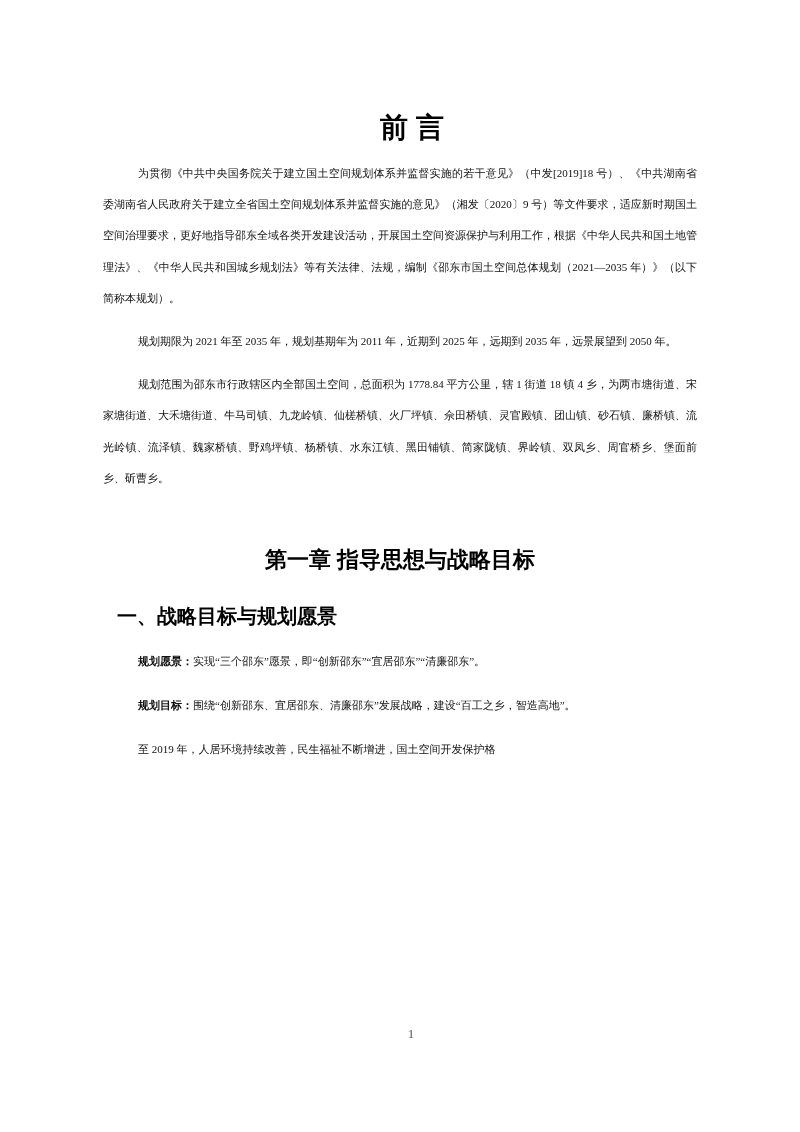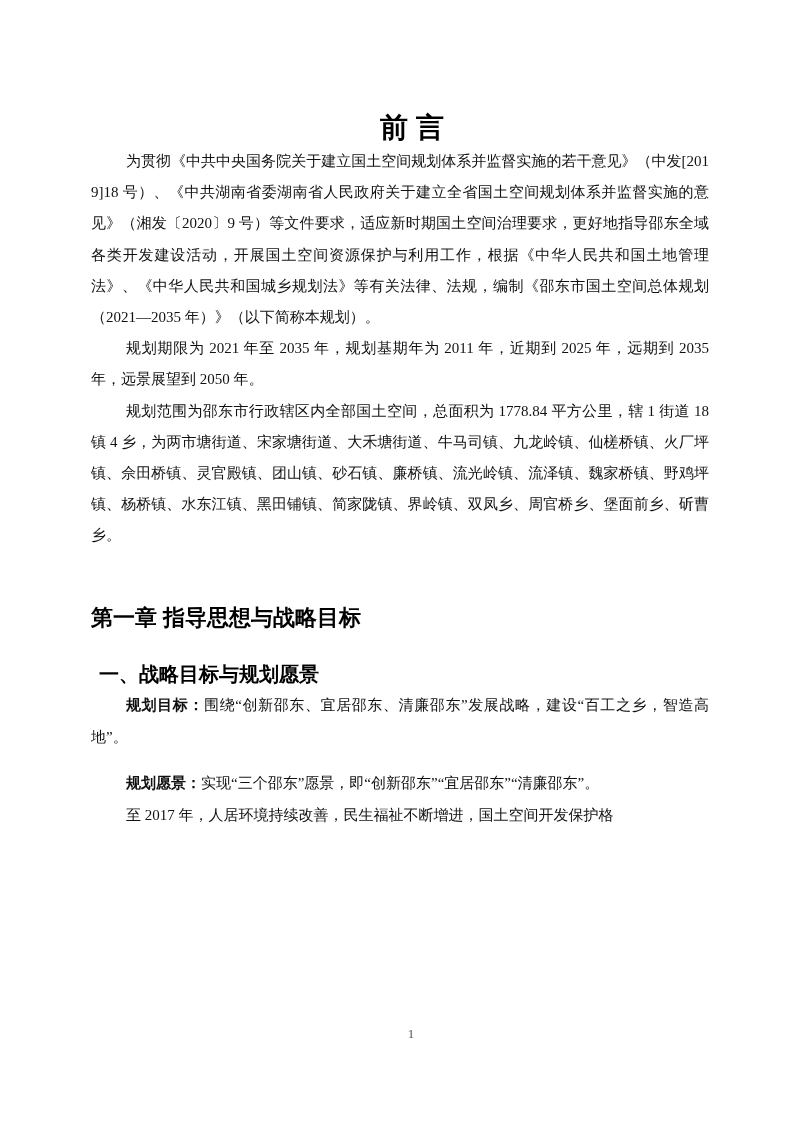--- a/index.html
+++ b/index.html
@@ -21,37 +21,38 @@
     font-size: 28px;
     line-height: 40px;
     color: #000000;
   }
   .content {
     position: absolute;
     left: 91px; top: 146px;
     width: 618px;
   }
   .content p {
-    margin: 0;
-    font-size: 15px;
+    margin: 12px;
+    font-size: 11px;
     line-height: 31.2px;
     text-align: justify;
     text-indent: 35px;
     word-break: break-all;
   }
   .chapter-heading {
     margin: 51px 0 0 0;
+    text-align: center;
     font-family: "Liberation Sans", "DejaVu Sans", sans-serif;
     font-weight: bold;
     font-size: 22px;
     line-height: 30px;
     color: #000000;
   }
   .section-heading {
-    margin: 26px 0 0 8px;
+    margin: 26px 0 0 26px;
     font-family: "Liberation Sans", "DejaVu Sans", sans-serif;
     font-weight: bold;
     font-size: 20px;
     line-height: 30px;
     color: #000000;
   }
   .content p.sec-p { line-height: 32px; }
   .content p.sec-p-first { margin-top: 14px; }
   .runin-label {
     font-family: "Liberation Sans", "DejaVu Sans", sans-serif;
@@ -77,29 +78,29 @@
   <div class="content">
 
     <p>为贯彻《中共中央国务院关于建立国土空间规划体系并监督实施的若干意见》（中发[2019]18 号）、《中共湖南省委湖南省人民政府关于建立全省国土空间规划体系并监督实施的意见》（湘发〔2020〕9 号）等文件要求，适应新时期国土空间治理要求，更好地指导邵东全域各类开发建设活动，开展国土空间资源保护与利用工作，根据《中华人民共和国土地管理法》、《中华人民共和国城乡规划法》等有关法律、法规，编制《邵东市国土空间总体规划（2021—2035 年）》（以下简称本规划）。</p>
     <p>规划期限为 2021 年至 2035 年，规划基期年为 2011 年，近期到 2025 年，远期到 2035 年，远景展望到 2050 年。</p>
     <p>规划范围为邵东市行政辖区内全部国土空间，总面积为 1778.84 平方公里，辖 1 街道 18 镇 4 乡，为两市塘街道、宋家塘街道、大禾塘街道、牛马司镇、九龙岭镇、仙槎桥镇、火厂坪镇、佘田桥镇、灵官殿镇、团山镇、砂石镇、廉桥镇、流光岭镇、流泽镇、魏家桥镇、野鸡坪镇、杨桥镇、水东江镇、黑田铺镇、简家陇镇、界岭镇、双凤乡、周官桥乡、堡面前乡、斫曹乡。</p>
 
     <h2 class="chapter-heading">第一章 指导思想与战略目标</h2>
 
     <h3 class="section-heading">一、战略目标与规划愿景</h3>
 
-    <p class="sec-p">
-      <span class="runin-label">规划目标：</span><span>围绕“创新邵东、宜居邵东、清廉邵东”发展战略，建设“百工之乡，智造高地”。</span>
-    </p>
-
     <p class="sec-p sec-p-first">
       <span class="runin-label">规划愿景：</span><span>实现“三个邵东”愿景，即“创新邵东”“宜居邵东”“清廉邵东”。</span>
     </p>
 
     <p class="sec-p">
-      <span class="runin-label"></span><span>至 2017 年，人居环境持续改善，民生福祉不断增进，国土空间开发保护格</span>
+      <span class="runin-label">规划目标：</span><span>围绕“创新邵东、宜居邵东、清廉邵东”发展战略，建设“百工之乡，智造高地”。</span>
+    </p>
+
+    <p class="sec-p">
+      <span class="runin-label"></span><span>至 2019 年，人居环境持续改善，民生福祉不断增进，国土空间开发保护格</span>
     </p>
 
   </div>
 
   <div class="page-number">1</div>
 
 </div>
 
 </body></html>

